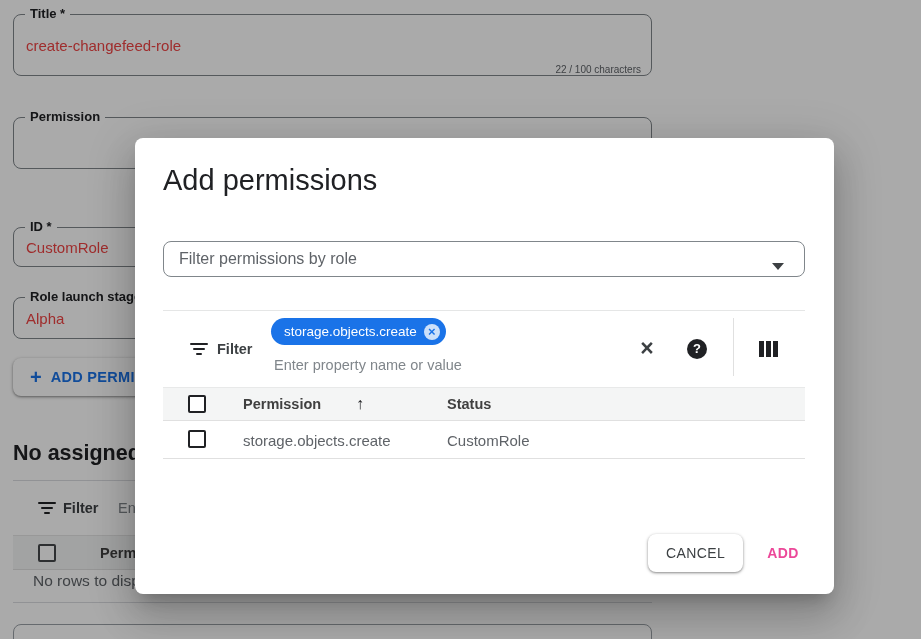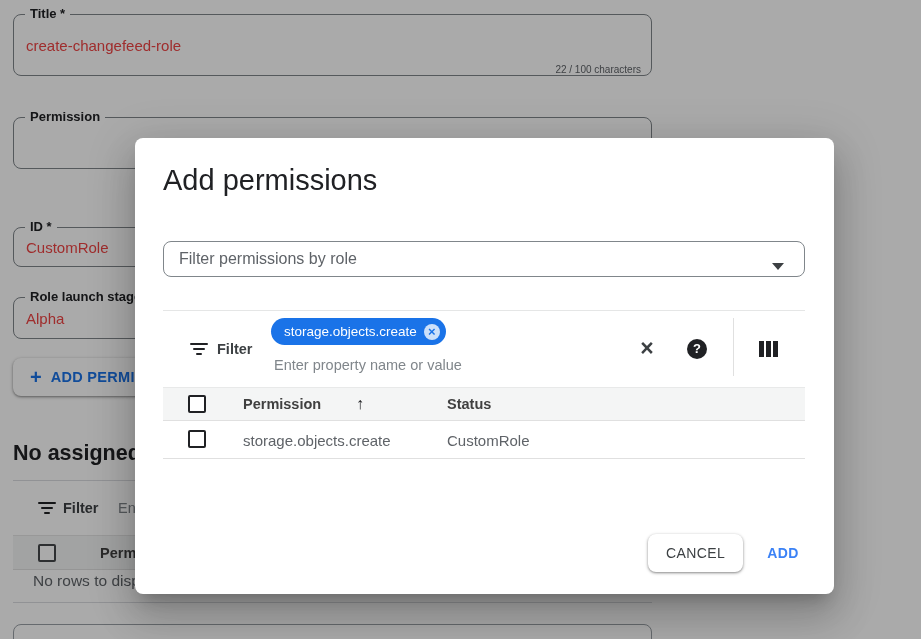--- a/index.html
+++ b/index.html
@@ -61,21 +61,21 @@
   .row-text { font-size:15px; color:#5f6368; white-space:nowrap; }
   .hdr-text { font-size:14.5px; font-weight:bold; color:#404040; white-space:nowrap; }
   .sort-arrow { position:absolute; left:193px; top:50%; transform:translateY(-50%);
     font-size:16px; font-weight:bold; color:#202124; }
   .cancel-btn { position:absolute; left:513px; top:396px; width:95px; height:38px;
     background:#fff; border:none; border-radius:8px; cursor:pointer;
     box-shadow:0 1px 2px rgba(0,0,0,.3),0 1px 3px 1px rgba(0,0,0,.15);
     font-family:inherit; font-size:14px; font-weight:normal; color:#3c4043; letter-spacing:.4px; }
   .add-btn { position:absolute; left:620px; top:396px; width:56px; height:38px;
     background:transparent; border:none; font-family:inherit; font-size:14px; font-weight:bold;
-    color:#3b82f6; letter-spacing:.4px; cursor:default; }
+    color:#ec4899; letter-spacing:.4px; cursor:default; }
   .filter-input { border:none; outline:none; background:transparent; font-family:inherit;
     font-size:14.5px; color:#202124; }
   .filter-input::placeholder { color:#80868b; opacity:1; }
   .plus-glyph { font-size:20px; font-weight:bold; line-height:20px; }
   .blue { color:#1a73e8; }
 </style>
 </head>
 <body>
 
 <div class="stage">

